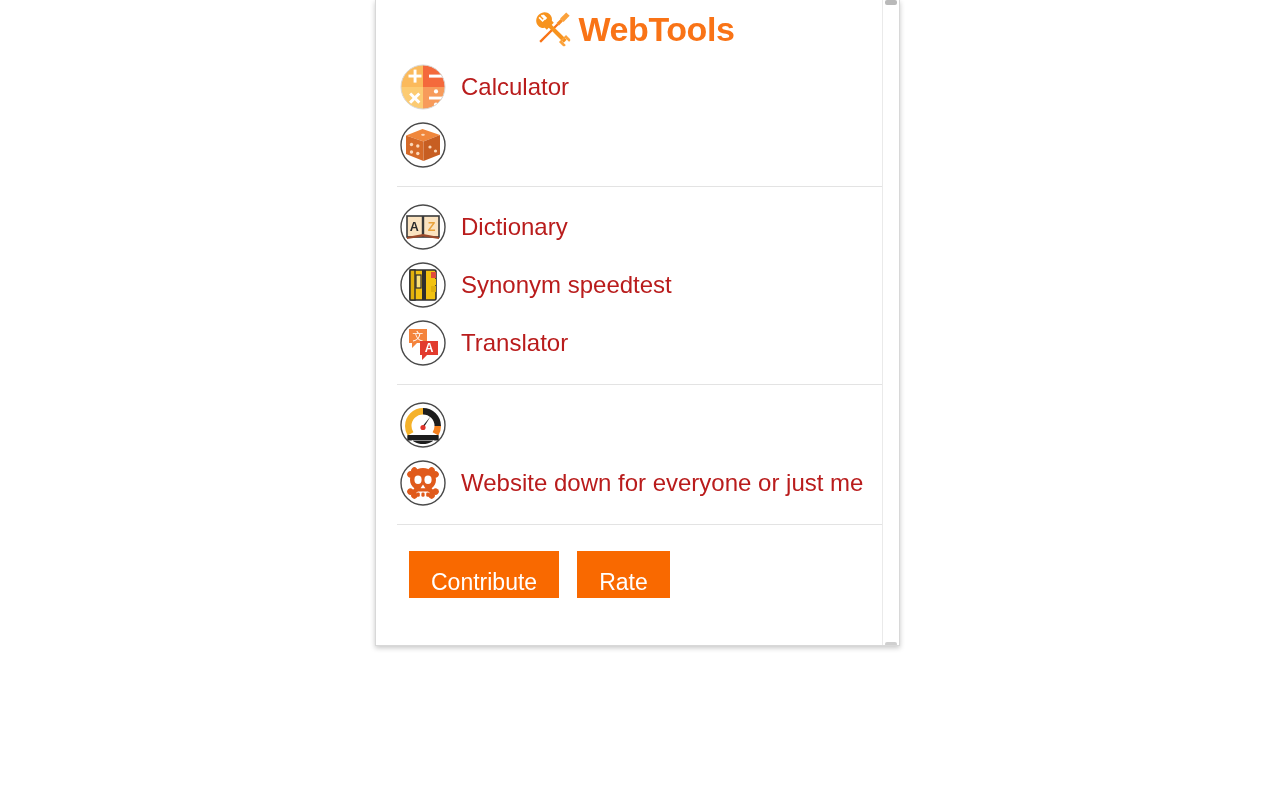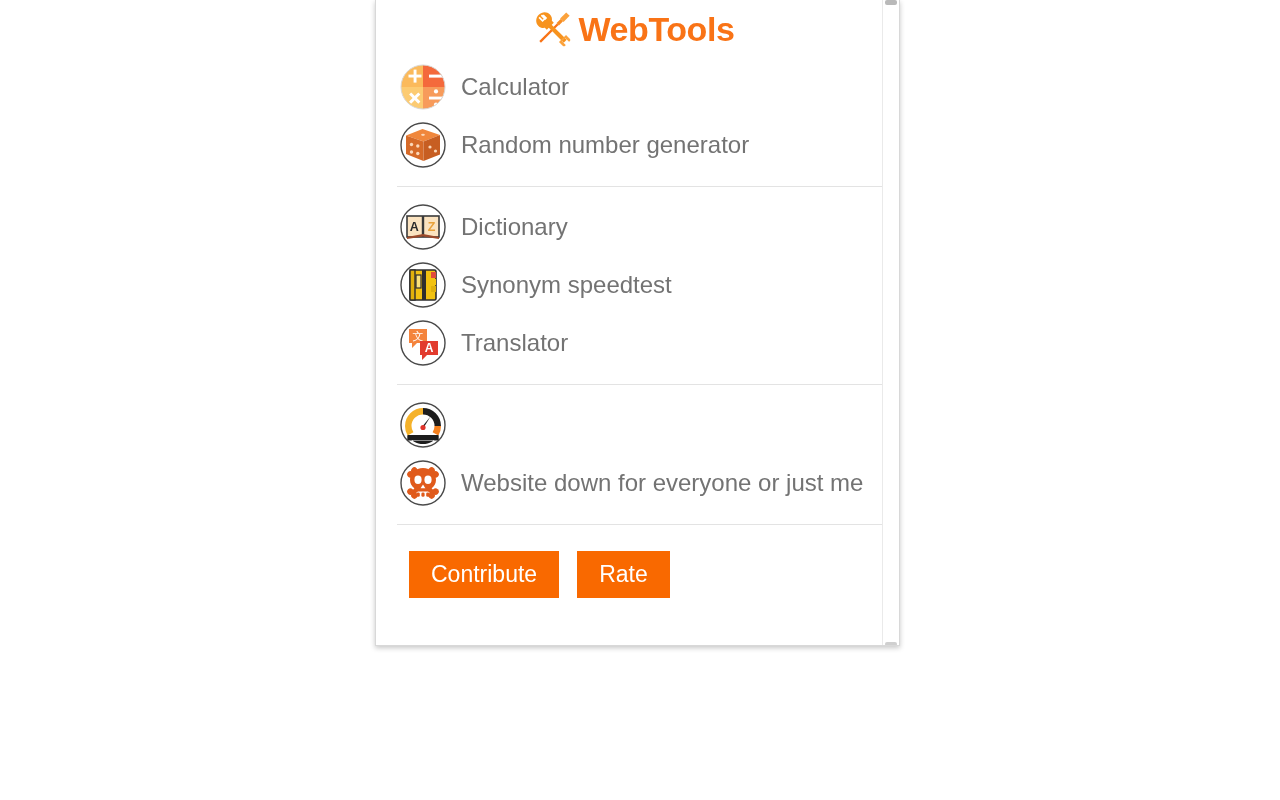--- a/index.html
+++ b/index.html
@@ -120,39 +120,39 @@
 
   .item-icon {
     width: 52px;
     height: 52px;
     flex: 0 0 auto;
     display: block;
   }
   .item-label {
     margin-left: 12px;
     font-size: 24px;
-    color: #737373;
+    color: #b91c1c;
     white-space: nowrap;
     font-family: "Liberation Sans", sans-serif;
   }
 
   
   .footer {
     display: flex;
     align-items: center;
     gap: 18px;
     padding: 15px 0 0 33px;
   }
   .btn {
     background: #F96900;
     color: #ffffff;
     border: none;
     font-size: 23px;
     font-family: "Liberation Sans", sans-serif;
-    padding: 0 22px;
+    padding: 8px 22px;
     height: 47px;
     line-height: 47px;
     cursor: pointer;
     border-radius: 0;
     white-space: nowrap;
   }
 </style>
 </head>
 <body>
 
@@ -232,21 +232,20 @@
             <ellipse cx="26" cy="15.8" rx="1.9" ry="1.1" fill="#FBD7B8"></ellipse>
 
             <circle cx="14.5" cy="25.5" r="1.7" fill="#FBD7B8"></circle>
             <circle cx="20.8" cy="34.5" r="1.7" fill="#FBD7B8"></circle>
             <circle cx="14.5" cy="33" r="1.7" fill="#FBD7B8"></circle>
             <circle cx="20.8" cy="27" r="1.7" fill="#FBD7B8"></circle>
 
             <circle cx="33" cy="28" r="1.6" fill="#FBD7B8"></circle>
             <circle cx="38.5" cy="32" r="1.6" fill="#FBD7B8"></circle>
           </svg>
-          <span class="item-label">Random number generator</span>
         </div>
       </div>
 
       <hr class="divider">
 
       <div class="group">
 
         <div class="item">
           <svg class="item-icon" viewBox="0 0 52 52">
             <circle cx="26" cy="26" r="22" fill="#ffffff" stroke="#4a4a4a" stroke-width="1.4"></circle>

